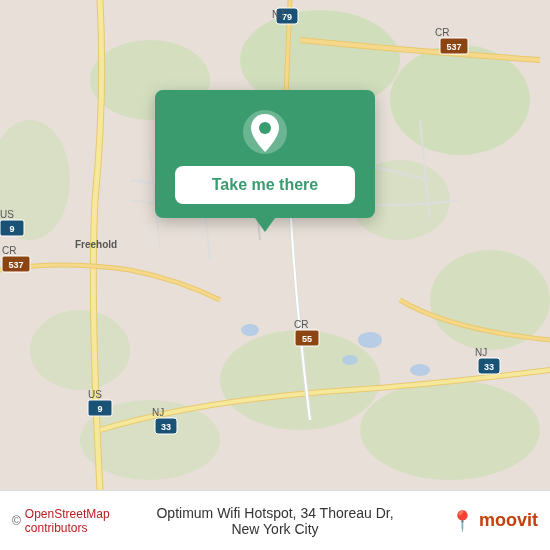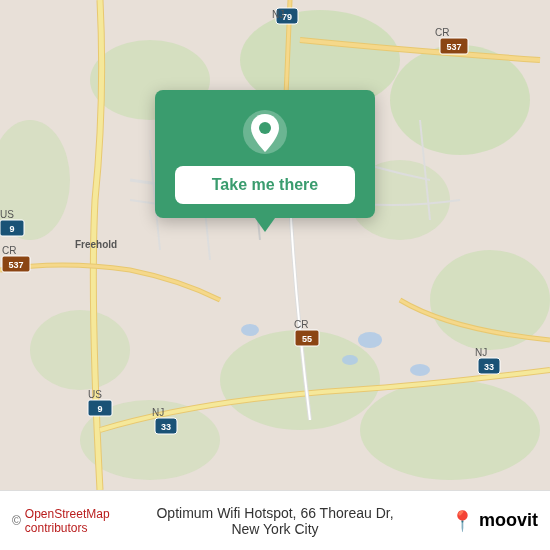--- a/index.html
+++ b/index.html
@@ -124,21 +124,21 @@
     }
 
     #moovit-pin {
       color: #e8463a;
       font-size: 20px;
     }
 
     #moovit-text {
       font-size: 18px;
       font-weight: bold;
-      color: #000000;
+      color: #c2410c;
     }
 
     .road-label {
       font-size: 10px;
       fill: #555;
       font-family: Arial, sans-serif;
     }
 
     .highway-label {
       font-size: 9px;
@@ -249,20 +249,20 @@
       <button id="popup-button" style="color: rgb(58, 156, 110);">Take me there</button>
     </div>
   </div>
 
   <div id="footer">
     <div id="footer-logo-area">
       <div id="footer-text-group">
         <span id="copyright-symbol">©</span>
         <span id="osm-text">OpenStreetMap contributors</span>
       </div>
-      <div id="footer-title">Optimum Wifi Hotspot, 66 Thoreau Dr, New York City</div>
+      <div id="footer-title">Optimum Wifi Hotspot, 34 Thoreau Dr, New York City</div>
       <div id="moovit-logo">
         <span id="moovit-pin" style="color: rgb(232, 70, 58);">📍</span>
         <span id="moovit-text">moovit</span>
       </div>
     </div>
   </div>
 </div>
 
 </body></html>

